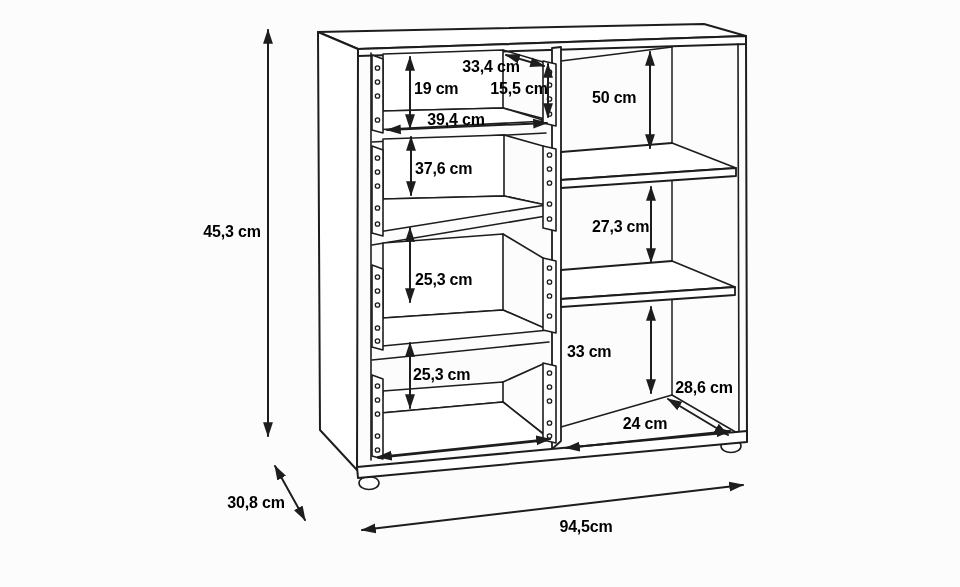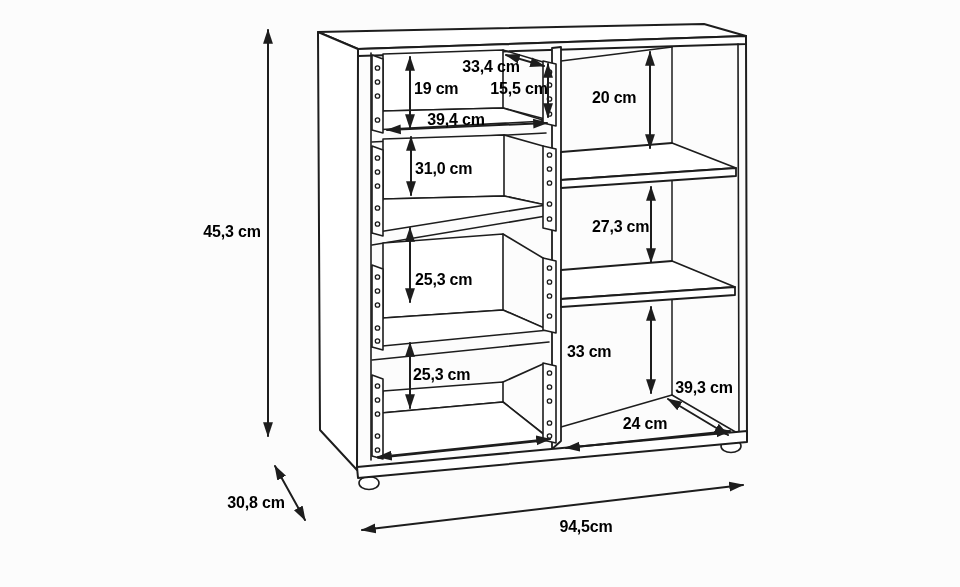--- a/index.html
+++ b/index.html
@@ -164,23 +164,23 @@
   </svg>
 
   <div class="dim-label" style="left:232px;top:232px;">45,3 cm</div>
   <div class="dim-label" style="left:256px;top:503px;">30,8 cm</div>
   <div class="dim-label" style="left:586px;top:527px;">94,5cm</div>
 
   <div class="dim-label la" style="left:414px;top:89px;">19 cm</div>
   <div class="dim-label" style="left:491px;top:67px;">33,4 cm</div>
   <div class="dim-label" style="left:519px;top:89px;">15,5 cm</div>
   <div class="dim-label" style="left:456px;top:120px;">39,4 cm</div>
-  <div class="dim-label la" style="left:415px;top:169px;">31,0 cm</div>
+  <div class="dim-label la" style="left:415px;top:169px;">37,6 cm</div>
   <div class="dim-label la" style="left:415px;top:280px;">25,3 cm</div>
   <div class="dim-label la" style="left:413px;top:375px;">25,3 cm</div>
 
-  <div class="dim-label la" style="left:592px;top:98px;">20 cm</div>
+  <div class="dim-label la" style="left:592px;top:98px;">50 cm</div>
   <div class="dim-label la" style="left:592px;top:227px;">27,3 cm</div>
   <div class="dim-label la" style="left:567px;top:352px;text-align:right;">33 cm</div>
-  <div class="dim-label" style="left:704px;top:388px;">39,3 cm</div>
+  <div class="dim-label" style="left:704px;top:388px;">28,6 cm</div>
   <div class="dim-label" style="left:645px;top:424px;">24 cm</div>
 
 </div>
 
 </body></html>

